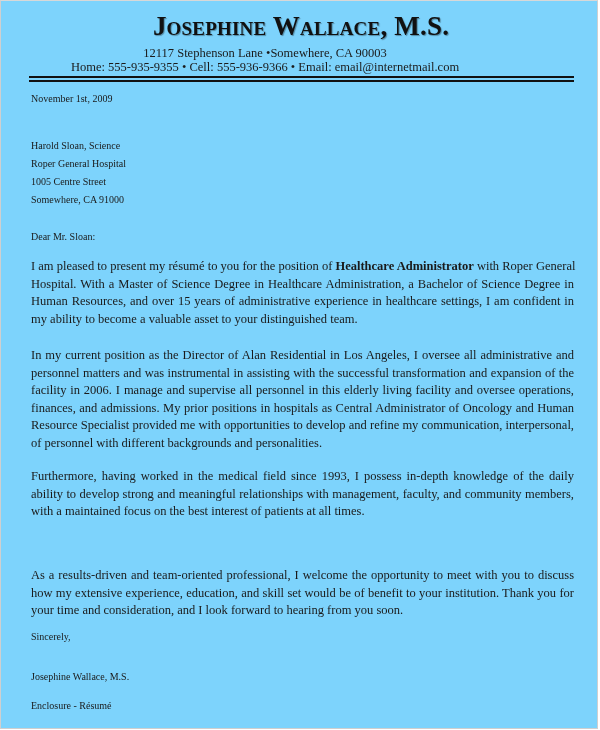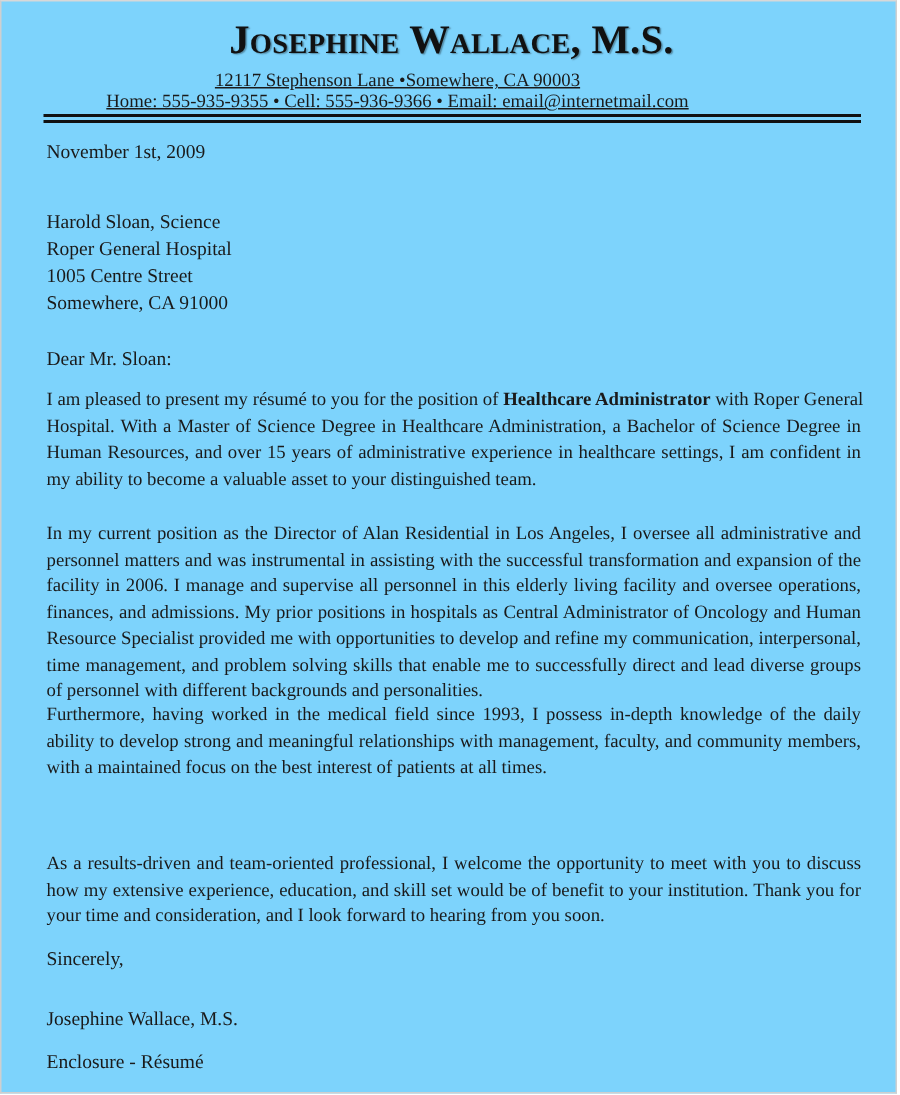--- a/index.html
+++ b/index.html
@@ -14,28 +14,28 @@
     background: #7dd3fc;
   }
   .name {
     position: absolute; left: 0; top: 10px; width: 600px; text-align: center;
     font-size: 27px; font-weight: bold; letter-spacing: 0.2px; color: #111;
     font-variant: small-caps;
     text-shadow: 1px 1px 1px rgba(0,0,0,0.35);
   }
   .addr {
     position: absolute; left: 0; width: 528px; text-align: center;
-    font-size: 12.5px; color: #1a1a1a; text-decoration: underline;
+    font-size: 12.5px; color: #1a1a1a;
   }
   .addr1 { top: 45px; }
   .addr2 { top: 59px; }
   .rule { position: absolute; left: 28px; width: 545px; height: 2px; background: #111; }
   .rule1 { top: 75px; }
   .rule2 { top: 79px; }
-  .line { position: absolute; left: 30px; font-size: 13px; white-space: nowrap; }
+  .line { position: absolute; left: 30px; font-size: 10px; white-space: nowrap; }
   .para {
     position: absolute; left: 30px; width: 543px;
     font-size: 12.5px; line-height: 17.5px; text-align: justify;
   }
   .para .l { display: block; text-align: justify; text-align-last: justify; white-space: nowrap; }
   .para .l.last { text-align-last: left; }
   b { font-weight: bold; }
 </style>
 </head>
 <body>
@@ -62,21 +62,20 @@
     <span class="l">Human Resources, and over 15 years of administrative experience in healthcare settings, I am confident in</span>
     <span class="l last">my ability to become a valuable asset to your distinguished team.</span>
   </div>
 
   <div class="para" style="top:346px">
     <span class="l">In my current position as the Director of Alan Residential in Los Angeles, I oversee all administrative and</span>
     <span class="l">personnel matters and was instrumental in assisting with the successful transformation and expansion of the</span>
     <span class="l">facility in 2006. I manage and supervise all personnel in this elderly living facility and oversee operations,</span>
     <span class="l">finances, and admissions.  My prior positions in hospitals as Central Administrator of Oncology and Human</span>
     <span class="l">Resource Specialist provided me with opportunities to develop and refine my communication, interpersonal,</span>
-    <span class="l">time management, and problem solving skills that enable me to successfully direct and lead diverse groups</span>
     <span class="l last">of personnel with different backgrounds and personalities.</span>
   </div>
 
   <div class="para" style="top:467px">
     <span class="l">Furthermore, having worked in the medical field since 1993, I possess in-depth knowledge of the daily</span>
     <span class="l">ability to develop strong and meaningful relationships with management, faculty, and community members,</span>
     <span class="l last">with a maintained focus on the best interest of patients at all times.</span>
   </div>
 
   <div class="para" style="top:566px">

